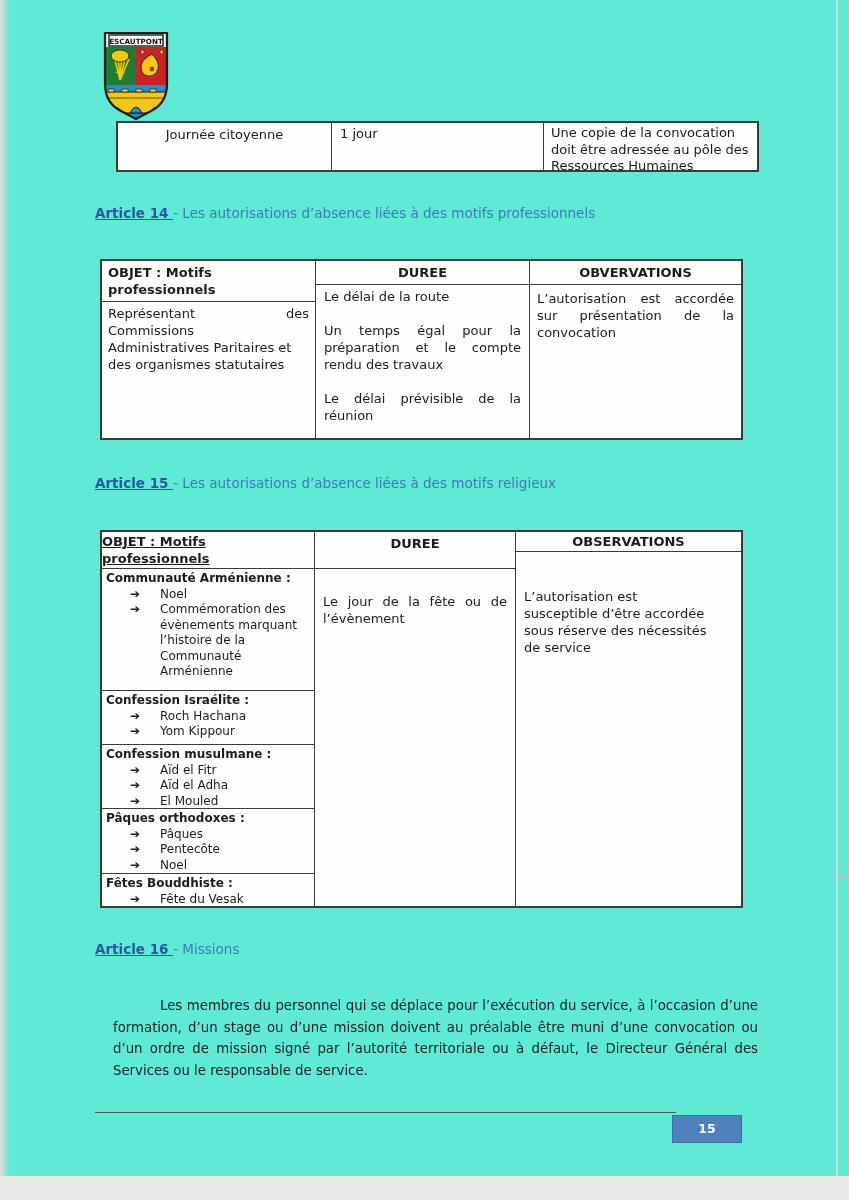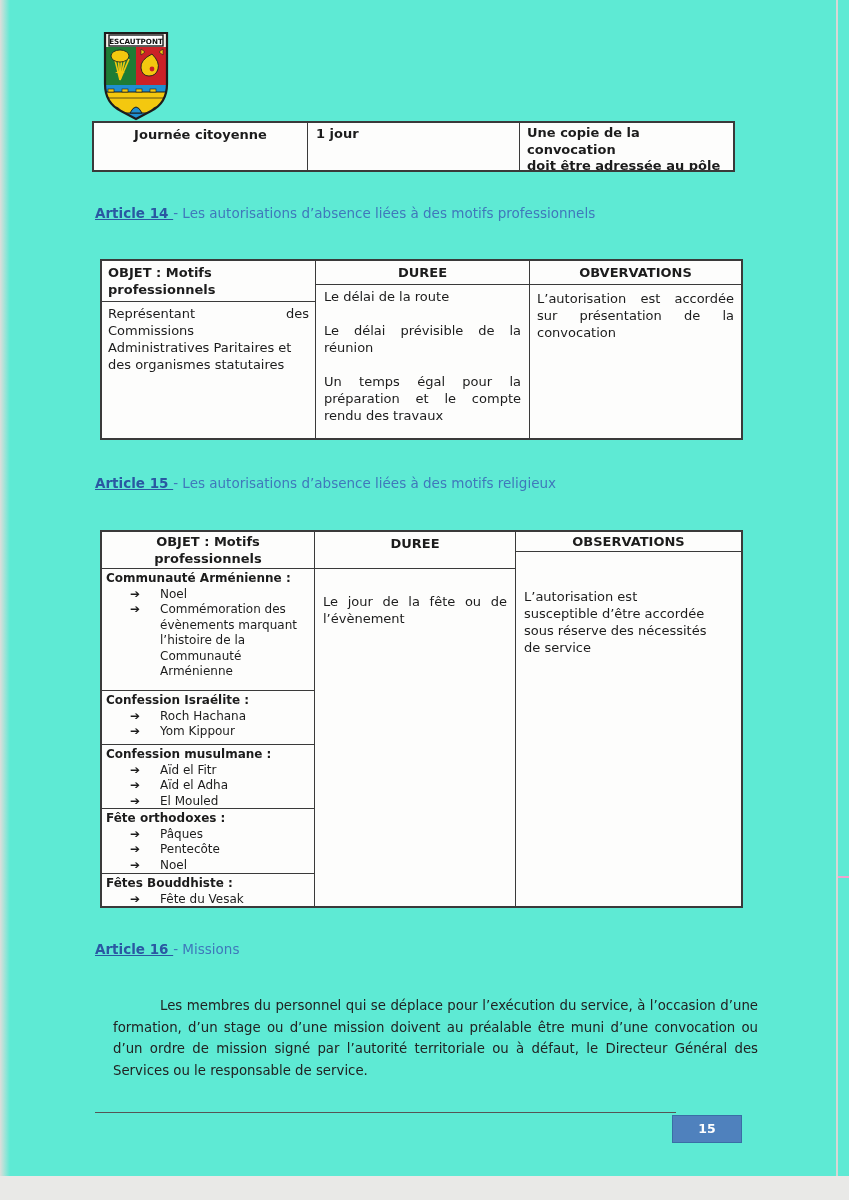--- a/index.html
+++ b/index.html
@@ -20,21 +20,21 @@
   .tbl{position:absolute;display:flex;border:2px solid #3a3a3a;box-sizing:border-box;background:#fdfdfc;}
   .col{box-sizing:border-box;overflow:hidden;display:flex;flex-direction:column;}
   .col + .col{border-left:1.5px solid #3a3a3a;}
   .hdr{box-sizing:border-box;border-bottom:1.5px solid #3a3a3a;font-weight:bold;font-size:13px;line-height:17px;}
   .hdr.center{text-align:center;}
   .cellbody{box-sizing:border-box;font-size:13px;line-height:17px;flex:1;}
   .preline{white-space:pre-line;}
   .just{text-align:justify;}
 
   
-  .tableA{left:92px;top:121px;width:643px;height:51px;font-weight:bold;}
+  .tableA{left:116px;top:121px;width:643px;height:51px;}
   .tA-c1{width:213px;text-align:center;padding-top:4px;font-size:13px;}
   .tA-c2{width:212px;padding:3px 8px;font-size:13px;}
   .tA-c3{flex:1;padding:2px 7px;font-size:13px;line-height:16.5px;}
 
   
   .tableB{left:100px;top:259px;width:643px;height:181px;}
   .tB-c1{width:213px;}
   .tB-c2{width:214px;}
   .tB-c3{flex:1;}
   .tB-h12{height:41px;padding:3px 6px;}
@@ -43,21 +43,21 @@
   .line1-spread{display:flex;justify-content:space-between;}
   .tB-b2{padding:3px 8px;}
   .tB-b2 p{margin:0 0 17px 0;}
   .tB-b3{padding:5px 7px;}
 
   
   .tableC{left:100px;top:530px;width:643px;height:378px;}
   .tC-c1{width:212px;}
   .tC-c2{width:201px;}
   .tC-c3{flex:1;}
-  .tC-h1{height:37px;text-align:center;padding-top:1px;white-space:pre-line;}
+  .tC-h1{height:37px;text-align:left;padding-top:1px;white-space:pre-line;text-decoration:underline;}
   .tC-h2{height:37px;text-align:center;padding-top:3px;}
   .tC-h3{height:20px;text-align:center;padding-top:1px;}
   .section{box-sizing:border-box;padding:2px 4px;font-size:12px;line-height:15.5px;overflow:hidden;}
   .section + .section{border-top:1.5px solid #3a3a3a;}
   .sec-title{font-weight:bold;}
   .arrow-item{display:flex;margin-left:24px;}
   .arrow-glyph{width:30px;flex:0 0 30px;font-weight:bold;}
   .arrow-text{flex:1;}
   .s1{height:121px;} .s2{height:54px;} .s3{height:64px;} .s4{height:65px;} .s5{flex:1;}
   .tC-b2{padding:24px 8px 0 8px;}
@@ -153,22 +153,22 @@
         </div>
         <div class="preline">Commissions
 Administratives Paritaires et
 des organismes statutaires</div>
       </div>
     </div>
     <div class="col tB-c2">
       <div class="hdr tB-h12 center">DUREE</div>
       <div class="cellbody tB-b2 just">
         <p>Le délai de la route</p>
+        <p>Un temps égal pour la préparation et le compte rendu des travaux</p>
         <p>Le délai prévisible de la réunion</p>
-        <p>Un temps égal pour la préparation et le compte rendu des travaux</p>
       </div>
     </div>
     <div class="col tB-c3">
       <div class="hdr tB-h3 center">OBVERVATIONS</div>
       <div class="cellbody tB-b3 just">L’autorisation est accordée sur présentation de la convocation</div>
     </div>
   </div>
 
   <div class="art-heading" style="top:475px;">
     <span class="art-label">Article 15 </span><span class="art-rest">- </span><span class="art-rest">Les autorisations d’absence liées à des motifs religieux</span>
@@ -213,21 +213,21 @@
           <span class="arrow-glyph">➔</span>
           <span class="arrow-text">Aïd el Adha</span>
         </div>
         <div class="arrow-item">
           <span class="arrow-glyph">➔</span>
           <span class="arrow-text">El Mouled</span>
         </div>
       </div>
 
       <div class="section s4">
-        <div class="sec-title">Fête orthodoxes :</div>
+        <div class="sec-title">Pâques orthodoxes :</div>
         <div class="arrow-item">
           <span class="arrow-glyph">➔</span>
           <span class="arrow-text">Pâques</span>
         </div>
         <div class="arrow-item">
           <span class="arrow-glyph">➔</span>
           <span class="arrow-text">Pentecôte</span>
         </div>
         <div class="arrow-item">
           <span class="arrow-glyph">➔</span>

